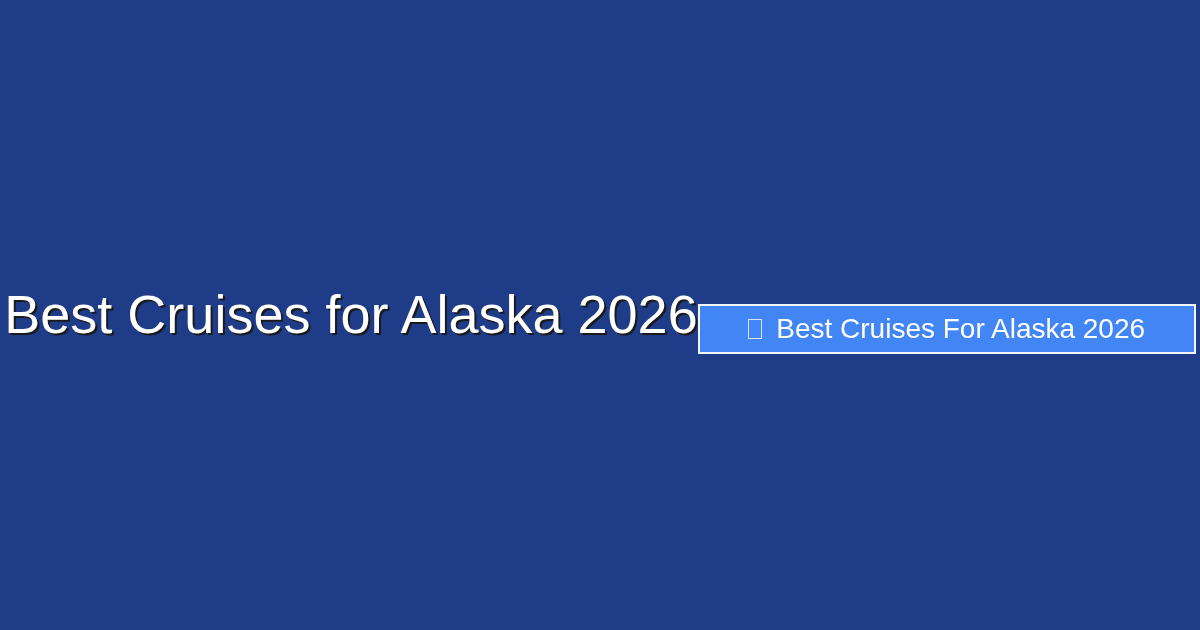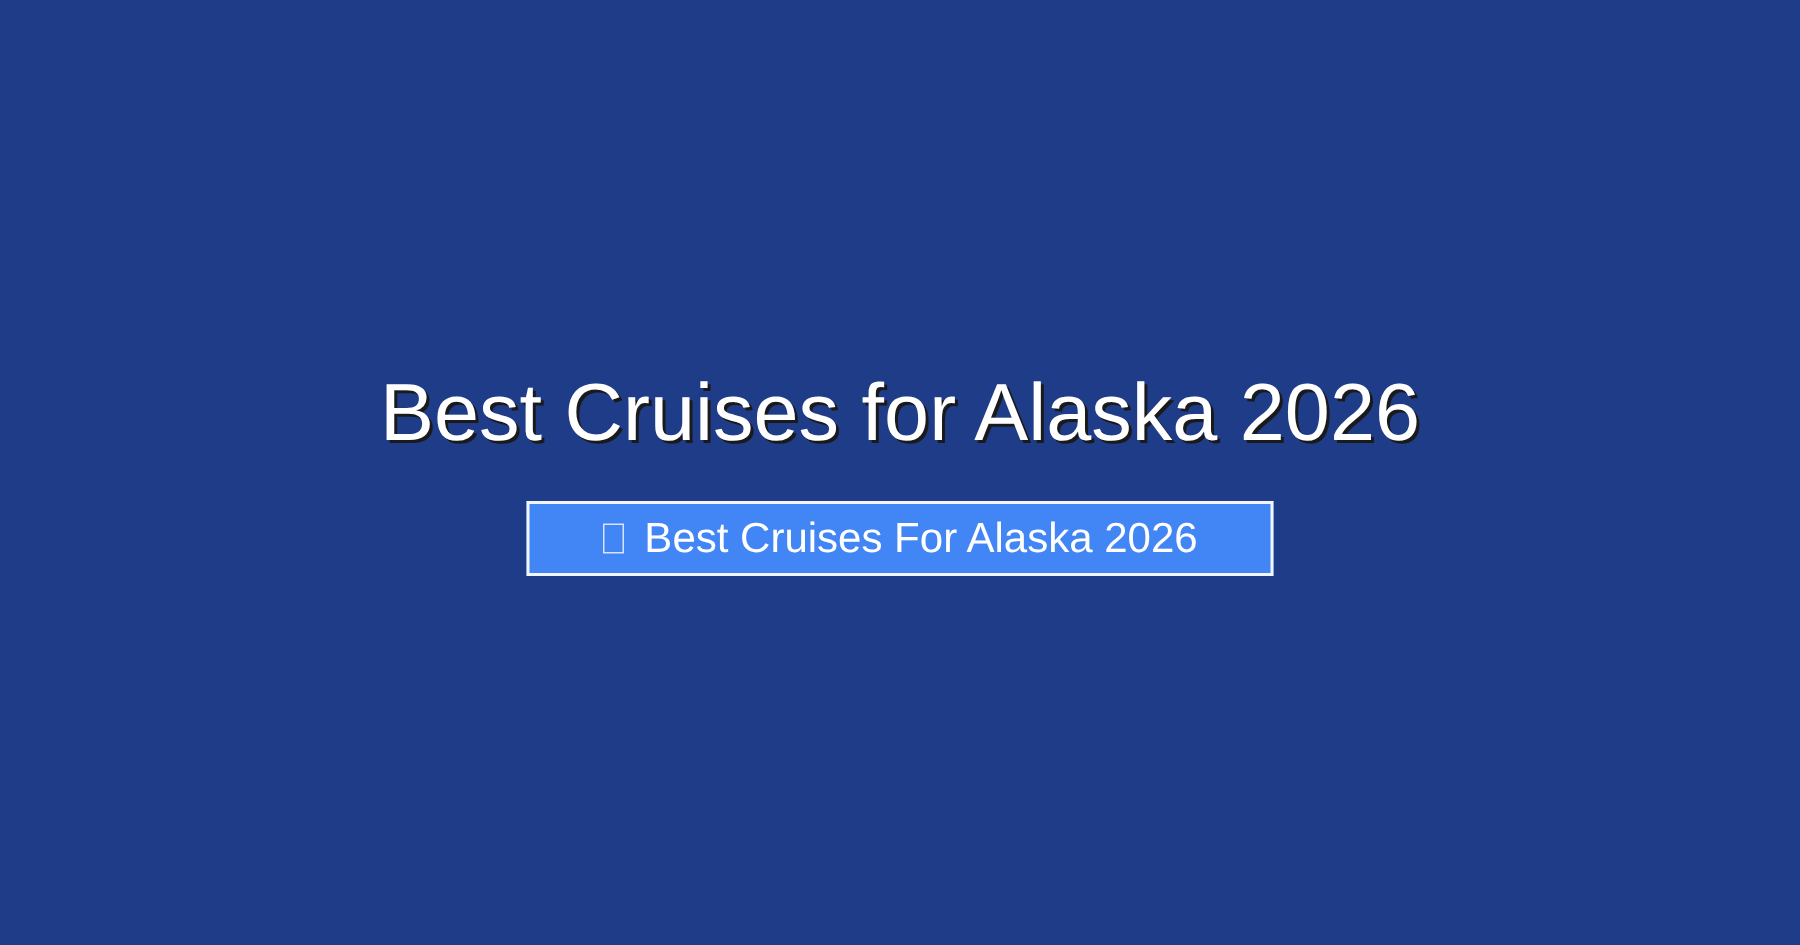--- a/index.html
+++ b/index.html
@@ -11,21 +11,21 @@
     height: 630px;
     overflow: hidden;
     font-family: "Liberation Sans", sans-serif;
   }
   #og-card {
     position: relative;
     width: 1200px;
     height: 630px;
     background: #1f3c88;
     display: flex;
-    flex-direction: column;
+    flex-direction: row;
     align-items: center;
     justify-content: center;
     box-sizing: border-box;
   }
   #page-title {
     font-family: "Liberation Sans", sans-serif;
     font-size: 54px;
     font-weight: 400;
     line-height: 1.1;
     color: #ffffff;

